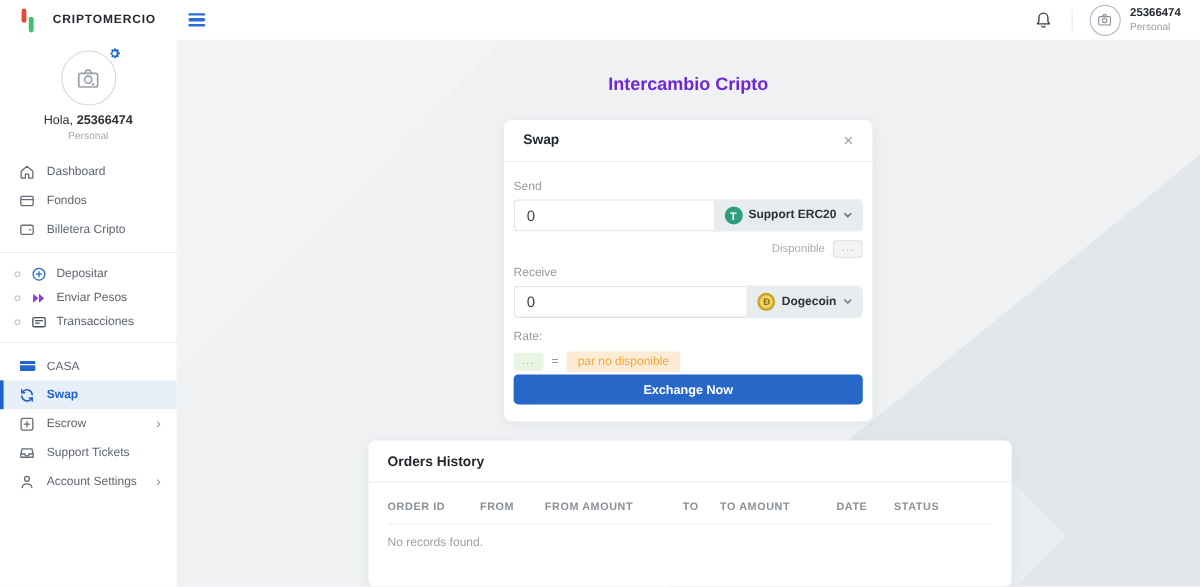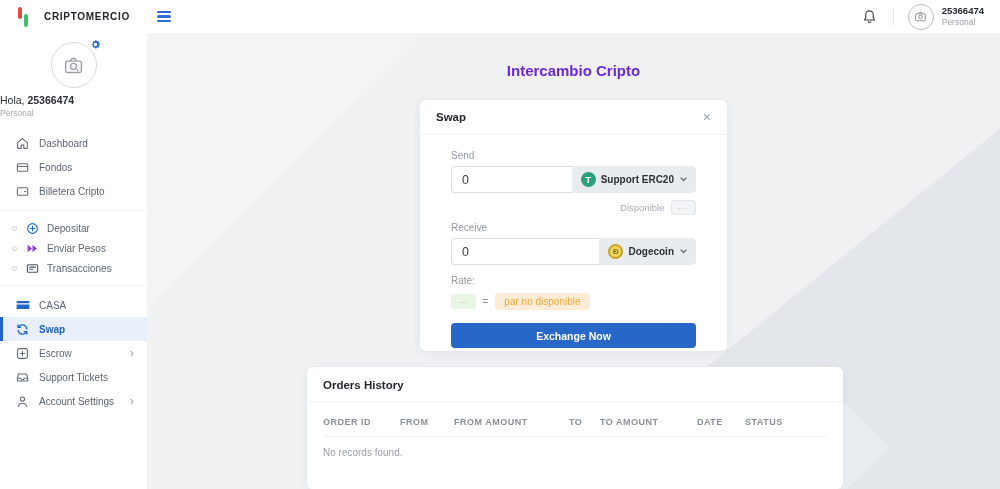--- a/index.html
+++ b/index.html
@@ -20,21 +20,21 @@
   .bell-btn { cursor:pointer; display:flex; color:#3a3f46; padding:2px; }
   .hdr-divider { width:1px; height:18px; background:#e8eaed; margin:0 14px; }
   .user-chip { display:flex; align-items:center; gap:8px; cursor:pointer; }
   .avatar-sm { width:26px; height:26px; border:1px solid #b9bec5; border-radius:50%; display:flex; align-items:center; justify-content:center; color:#8a9098; }
   .user-meta { line-height:1.25; }
   .user-id { font-size:9.5px; font-weight:bold; color:#23272f; }
   .user-type { font-size:8.5px; color:#9aa0a8; }
 
   
   .sidebar { position:absolute; top:33px; left:0; width:147px; bottom:0; background:#fff; z-index:5; }
-  .profile { text-align:left; padding-top:9px; }
+  .profile { text-align:center; padding-top:9px; }
   .avatar-big { width:46px; height:46px; border:1px solid #d6dade; border-radius:50%; margin:0 auto; position:relative; display:flex; align-items:center; justify-content:center; color:#9aa0a8; cursor:pointer; }
   .gear-badge { position:absolute; top:-4px; right:-5px; color:#2168c9; cursor:pointer; display:flex; }
   .greeting { margin-top:6px; font-size:10.5px; color:#2b2f36; }
   .greeting b { font-weight:bold; }
   .profile-type { font-size:8.5px; color:#a3a8b0; margin-top:2px; }
   .nav { margin-top:13px; }
   .nav-row { height:24px; display:flex; align-items:center; padding-left:15px; font-size:10px; color:#5c6470; cursor:pointer; position:relative; }
   .nav-row.sub { height:20px; padding-left:12px; }
   .nicon { width:15px; height:15px; margin-right:9px; display:flex; align-items:center; justify-content:center; color:#636c78; flex:0 0 auto; }
   .bullet { width:5px; height:5px; border:1px solid #c9ced4; border-radius:50%; margin-right:8px; flex:0 0 auto; }
@@ -50,37 +50,37 @@
   .shape-a { position:absolute; inset:0; background:#e3e7ec; clip-path:polygon(100% 21%, 100% 100%, 48% 100%); }
   .shape-b { position:absolute; inset:0; background:#f3f4f6; clip-path:polygon(0 0, 32% 0, 0 61%); }
   .shape-c { position:absolute; left:655px; top:378px; width:72px; height:72px; transform:rotate(45deg); background:#ebeef1; }
   .page-title { position:absolute; top:29px; width:100%; text-align:center; font-size:15px; font-weight:bold; color:#6d28d9; }
 
   
   .swap-card { position:absolute; left:273px; top:67px; width:307px; height:251px; background:#fff; border-radius:6px; box-shadow:0 2px 12px rgba(40,50,70,.06); }
   .swap-head { display:flex; justify-content:space-between; align-items:center; padding:10px 16px; border-bottom:1px solid #f0f1f3; }
   .swap-title { font-size:11.5px; font-weight:bold; color:#23272e; }
   .close-btn { font-size:14px; color:#9aa0a8; cursor:pointer; line-height:1; }
-  .swap-body { padding:8px 31px 14px; }
+  .swap-body { padding:8px 8px 14px; }
   .field-label { font-size:10px; color:#949aa3; margin:7px 0 5px; }
   .input-row { display:flex; height:27px; }
   .amount-input { flex:1; min-width:0; border:1px solid #dadee3; border-right:none; border-radius:4px 0 0 4px; padding:0 10px; font-size:12.5px; color:#3a3f46; outline:none; font-family:inherit; background:#fff; }
   .currency-btn { display:flex; align-items:center; gap:5px; background:#e9ecef; border-radius:0 4px 4px 0; padding:0 9px; font-size:10px; font-weight:bold; color:#2b2f36; cursor:pointer; white-space:nowrap; }
   .coin { width:15px; height:15px; border-radius:50%; display:flex; align-items:center; justify-content:center; font-size:9px; font-weight:bold; flex:0 0 auto; }
   .coin.tether { background:#2ba07a; color:#fff; }
   .coin.doge { background:#f0d564; border:2px solid #c9a227; color:#8a6d1d; font-size:8px; }
   .caret-ic { display:flex; color:#6b727c; margin-left:1px; }
   .available-row { display:flex; justify-content:flex-end; align-items:center; gap:7px; margin-top:7px; font-size:9.5px; color:#a6abb3; }
   .available-badge { background:#f3f4f6; border:1px solid #e4e6ea; border-radius:3px; padding:1px 6px 3px; color:#b3b8bf; font-size:9px; letter-spacing:1px; line-height:1; cursor:pointer; }
   .rate-label { font-size:10px; color:#949aa3; margin:10px 0 7px; }
   .rate-row { display:flex; align-items:center; gap:7px; }
   .badge-green { background:#e9f5e3; color:#95c47d; font-size:9px; padding:2px 7px 4px; border-radius:3px; letter-spacing:1px; line-height:1; }
   .equals { color:#8f959d; font-size:10px; }
   .badge-orange { background:#fcecd6; color:#f0a73e; font-size:10px; padding:3px 9px; border-radius:3px; }
-  .exchange-btn { margin-top:13px; width:100%; height:25px; background:#2767c8; color:#fff; border:none; border-radius:4px; font-size:10.5px; font-weight:bold; cursor:pointer; font-family:inherit; }
+  .exchange-btn { margin-top:2px; width:100%; height:25px; background:#2767c8; color:#fff; border:none; border-radius:4px; font-size:10.5px; font-weight:bold; cursor:pointer; font-family:inherit; }
 
   
   .orders-card { position:absolute; left:160px; top:334px; width:536px; height:122px; background:#fff; border-radius:6px; box-shadow:0 2px 12px rgba(40,50,70,.05); }
   .orders-head { padding:12px 16px 10px; font-size:11.5px; font-weight:bold; color:#23272e; border-bottom:1px solid #f0f1f3; }
   .orders-table { padding:0 16px; }
   .thead-row { display:flex; padding:15px 0 9px; border-bottom:1px solid #f0f1f3; font-size:9px; font-weight:bold; color:#8a9098; letter-spacing:.5px; }
   .thead-row span { flex:0 0 auto; }
   .c0{width:77px}.c1{width:54px}.c2{width:115px}.c3{width:31px}.c4{width:97px}.c5{width:48px}.c6{flex:1}
   .empty-row { font-size:10px; color:#9aa0a8; padding:10px 0; }
 

